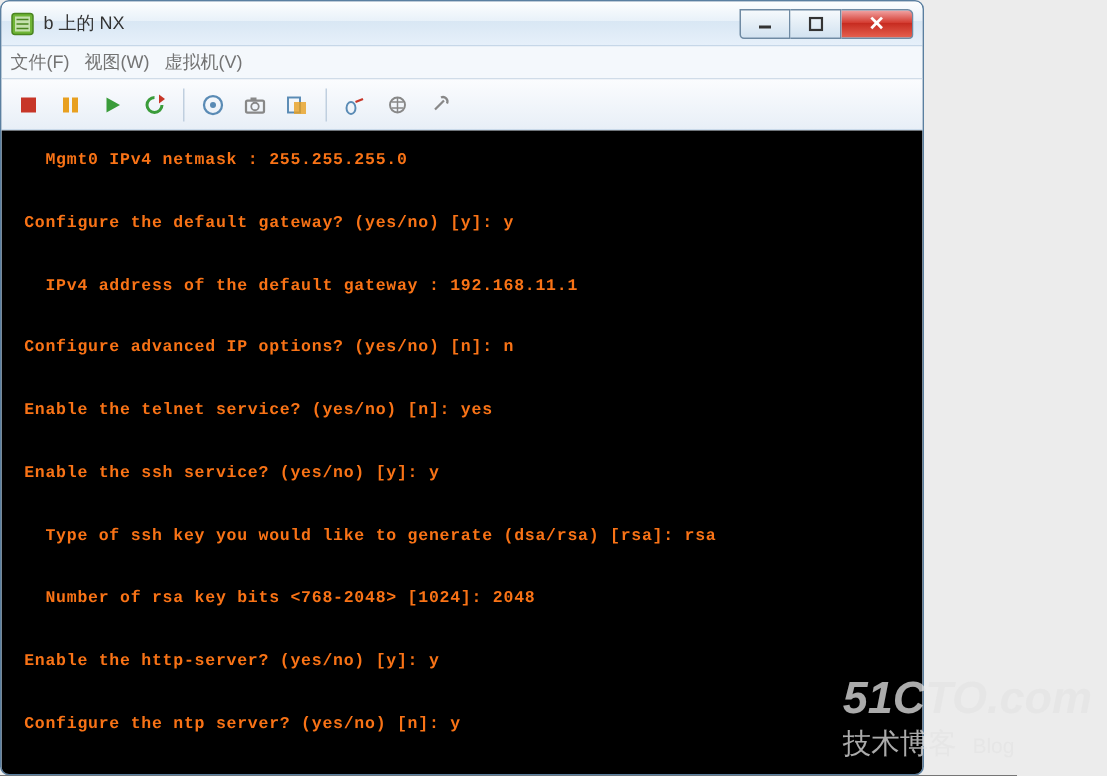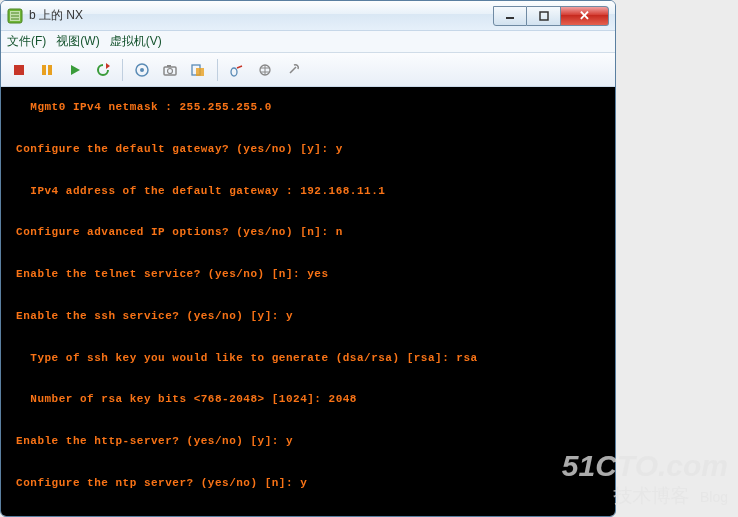--- a/index.html
+++ b/index.html
@@ -66,21 +66,21 @@
     }
     .close-x { font-weight: bold; font-size: 13px; }
     .menubar {
       height: 22px;
       background: #f4f8fc;
       display: flex;
       align-items: center;
       padding: 0 6px;
       gap: 10px;
       font-size: 12px;
-      color: #14532d;
+      color: #737373;
       border-bottom: 1px solid #d0dce8;
     }
     .toolbar {
       height: 34px;
       background: linear-gradient(to bottom, #fbfcfe, #e8eff7);
       display: flex;
       align-items: center;
       padding: 0 6px;
       gap: 4px;
       border-bottom: 1px solid #cadaea;
@@ -112,21 +112,21 @@
       white-space: pre;
       overflow: hidden;
       letter-spacing: 0.5px;
     }
     .watermark {
       position: absolute;
       right: 10px;
       bottom: 8px;
       color: rgba(228,228,228,0.75);
       font-family: Arial, sans-serif;
-      text-align: right;
+      text-align: left;
       pointer-events: none;
     }
     .watermark .big {
       font-size: 30px;
       font-style: italic;
       font-weight: bold;
       letter-spacing: 0px;
     }
     .watermark .small {
       font-size: 19px;

